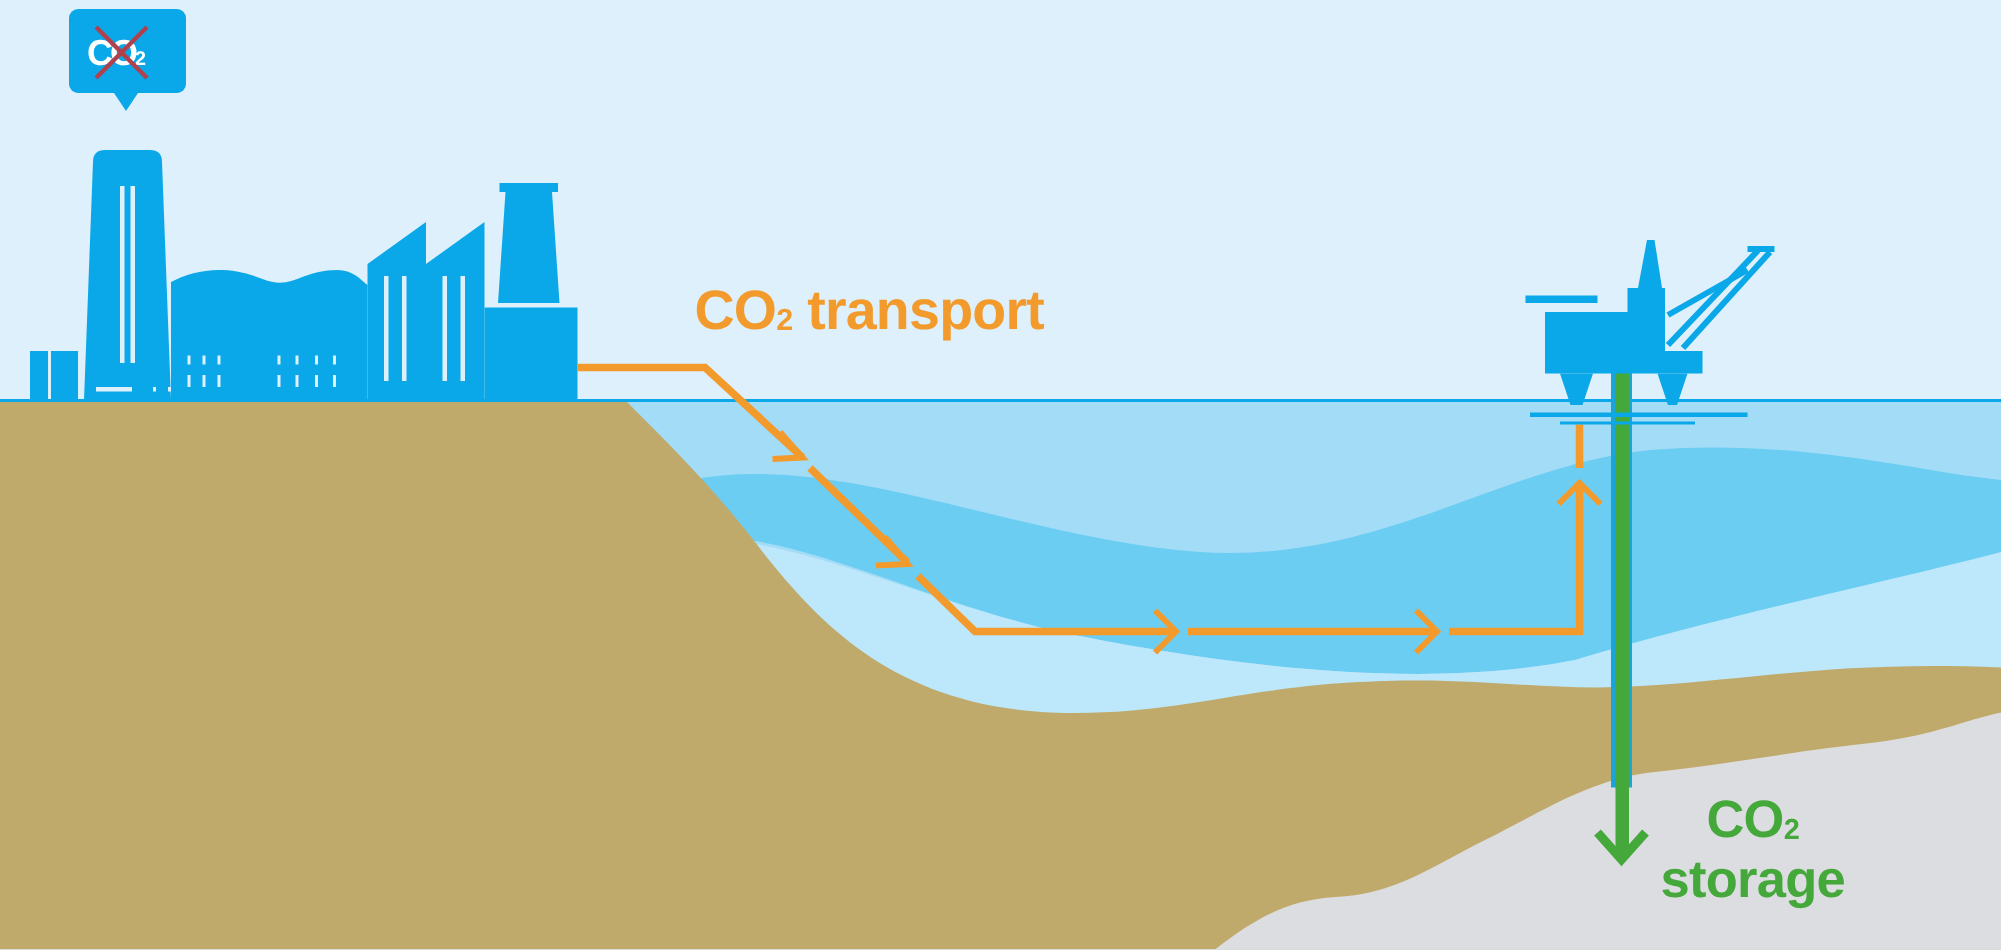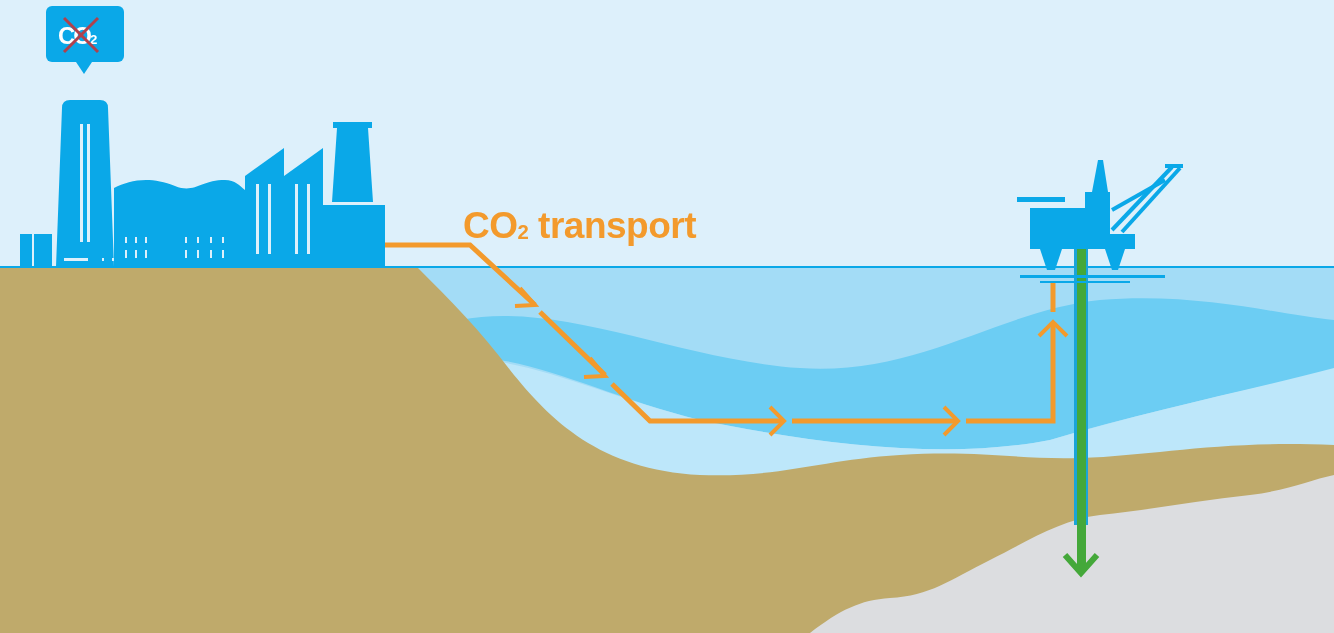--- a/index.html
+++ b/index.html
@@ -1,21 +1,21 @@
 <!DOCTYPE html>
 <html><head>
   <meta charset="utf-8">
   <style>
     html, body { margin: 0; padding: 0; }
     body { width: 1334px; height: 633px; overflow: hidden; background: #ddf0fb; font-family: "Liberation Sans", sans-serif; }
     .stage { position: relative; width: 1334px; height: 633px; }
     svg.scene { position: absolute; left: 0; top: 0; }
     .label { position: absolute; font-weight: bold; white-space: nowrap; font-family: "Liberation Sans", sans-serif; }
     .label sub { font-size: 0.55em; vertical-align: baseline; position: relative; top: 0.05em; }
-    .transport-label { left: 463px; top: 186px; font-size: 37px; color: #f39a2c; letter-spacing: -0.5px; margin-top: 19px; }
+    .transport-label { left: 463px; top: 186px; font-size: 37px; color: #f39a2c; letter-spacing: -0.5px; }
     .storage-label { left: 1107px; top: 530px; font-size: 35px; color: #44a83a; line-height: 34px; text-align: center; letter-spacing: -0.5px; }
     .badge-text { position: absolute; left: 58px; top: 22px; font-size: 24px; font-weight: bold; color: #ffffff; font-family: "Liberation Sans", sans-serif; letter-spacing: -2px; }
     .badge-text sub { font-size: 0.55em; vertical-align: baseline; letter-spacing: 0; }
   </style>
 </head>
 <body>
 
 <div class="stage">
   <svg class="scene" width="1334" height="633" viewBox="0 0 1334 633">
 
@@ -118,13 +118,17 @@
     <span>CO</span><sub>2</sub>
   </div>
   <svg style="position:absolute;left:58px;top:14px" width="46" height="42">
     <line x1="6" y1="4" x2="40" y2="38" stroke="#b0414c" stroke-width="3"></line>
     <line x1="40" y1="4" x2="6" y2="38" stroke="#b0414c" stroke-width="3"></line>
   </svg>
 
   <div class="label transport-label">
     <span>CO</span><sub>2</sub><span> transport</span>
   </div>
+  <div class="label storage-label">
+    <div><span>CO</span><sub>2</sub></div>
+    <div>storage</div>
+  </div>
 </div>
 
 </body></html>

